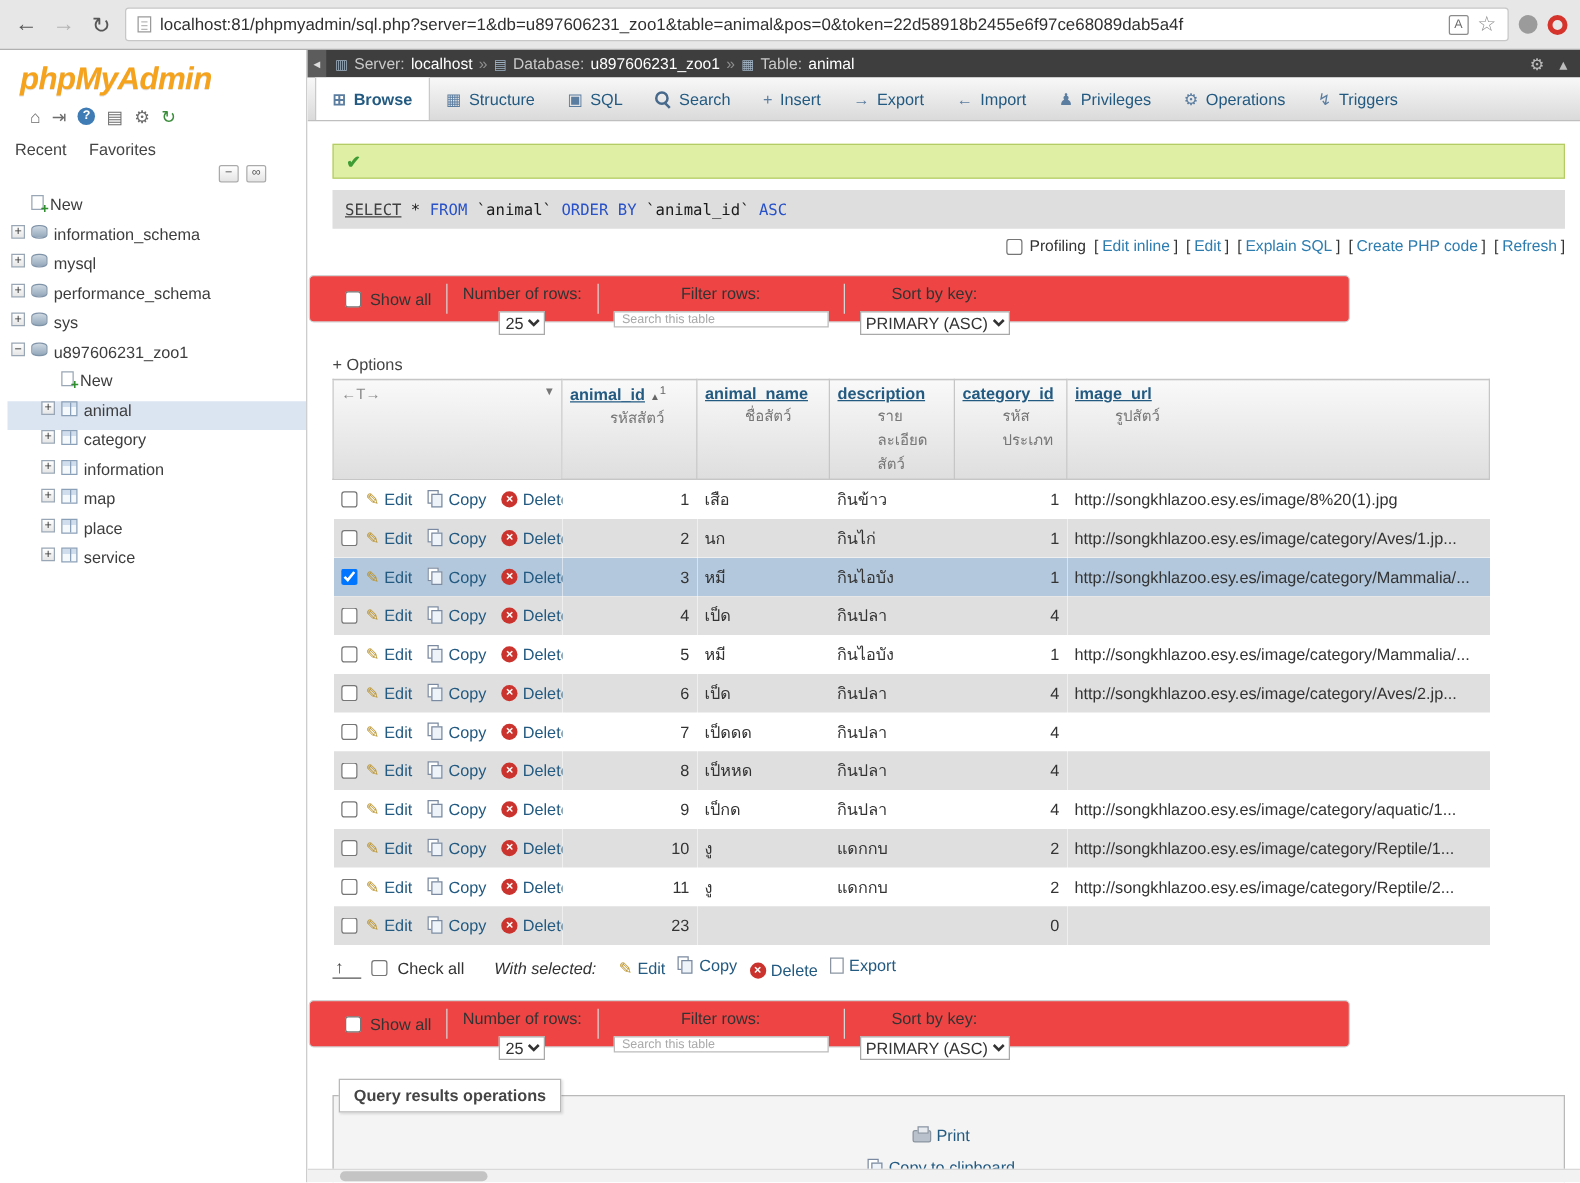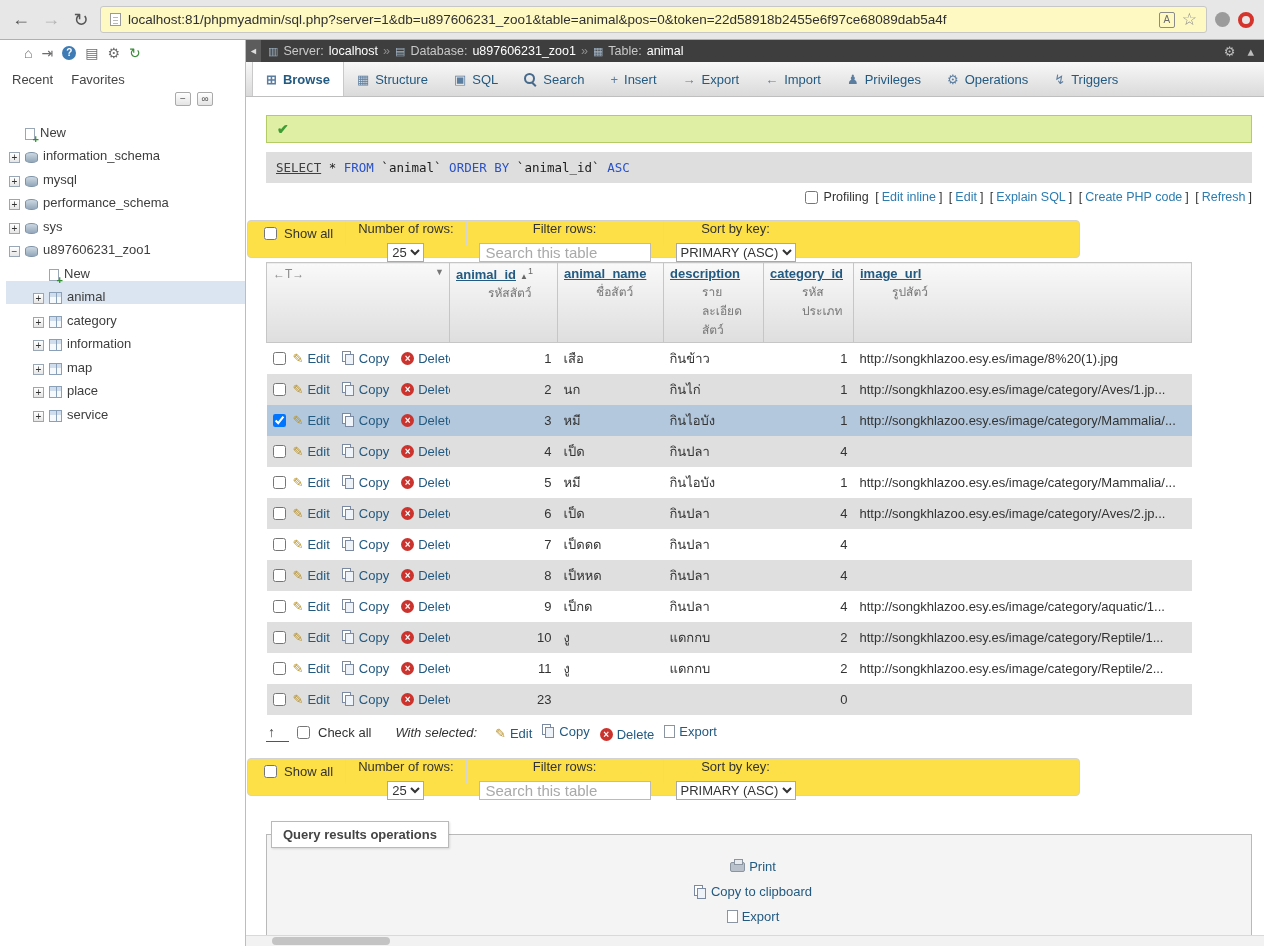--- a/index.html
+++ b/index.html
@@ -4,21 +4,21 @@
 <style>
   * { box-sizing:border-box; margin:0; padding:0; }
   html,body { width:1264px; height:946px; overflow:hidden; background:#fff;
     font-family:"Liberation Sans", sans-serif; font-size:13px; color:#333; }
 
   
   .browser-bar { height:40px; background:#e7e7e7; border-bottom:1px solid #b0b0b0;
     display:flex; align-items:center; padding:0 10px; gap:8px; }
   .nav-ic { font-size:18px; color:#565656; width:22px; text-align:center; cursor:pointer; }
   .nav-ic.disabled { color:#b3b3b3; }
-  .url-bar { flex:1; height:27px; background:#fef9c3; border:1px solid #c7c7c7; border-radius:3px;
+  .url-bar { flex:1; height:27px; background:#ffffff; border:1px solid #c7c7c7; border-radius:3px;
     display:flex; align-items:center; padding:0 9px; gap:7px; overflow:hidden; }
   .page-ic { width:11px; height:13px; background:#fff; border:1px solid #9a9a9a; position:relative; flex:none; }
   .page-ic::after { content:""; position:absolute; left:2px; right:2px; top:3px; height:1px;
     background:#b9b9b9; box-shadow:0 3px 0 #b9b9b9, 0 6px 0 #b9b9b9; }
   .url-text { font-size:13.5px; color:#303030; white-space:nowrap; overflow:hidden; flex:1; }
   .translate-ic { width:16px; height:16px; border:1px solid #8b8b8b; border-radius:2px; color:#6b6b6b;
     font-size:10px; line-height:14px; text-align:center; flex:none; }
   .star-ic { color:#8a8a8a; font-size:17px; line-height:16px; flex:none; }
   .ext-circle { width:15px; height:15px; border-radius:50%; background:#9b9b9b; }
   .opera-ic { width:16px; height:16px; border-radius:50%; border:4px solid #d5342c; }
@@ -34,21 +34,21 @@
   .quick-icons span { cursor:pointer; }
   .qi-help { background:#3f7cb6; color:#fff; border-radius:50%; width:14px; height:14px;
     font-size:10px; line-height:14px; text-align:center; font-weight:bold; }
   .qi-reload { color:#3a8c3a; }
   .side-tabs { display:flex; gap:18px; padding:8px 0 0 12px; font-size:13px; color:#444; }
   .side-tabs span { cursor:pointer; }
   .tree-tools { display:flex; justify-content:flex-end; gap:6px; padding:5px 32px 3px 0; }
   .tool-btn { width:16px; height:14px; border:1px solid #aaa; background:linear-gradient(#fff,#e4e4e4);
     border-radius:2px; font-size:10px; line-height:12px; text-align:center; color:#555; cursor:pointer; }
   .tree { padding:7px 0 0 6px; font-size:13px; color:#3d3d3d; }
-  .tree-item { display:flex; align-items:flex-end; height:23.5px; gap:5px; padding-left:3px; cursor:pointer; }
+  .tree-item { display:flex; align-items:flex-start; height:23.5px; gap:5px; padding-left:3px; cursor:pointer; }
   .tree-item.depth1 { padding-left:27px; }
   .tree-item.selected { background:#dbe5f1; }
   .expander { width:11px; height:11px; flex:none; border:1px solid #98a6b5;
     background:linear-gradient(#fff,#e6e6e6); font-size:10px; line-height:9px; text-align:center; color:#333; }
   .expander-spacer { width:11px; flex:none; }
   .tic { flex:none; display:inline-block; }
   .ic-db { width:13px; height:11px; border-radius:6px/3px; background:linear-gradient(#cdd8e2,#93a7ba);
     border:1px solid #7f93a8; }
   .ic-tbl { width:13px; height:12px; background:linear-gradient(#cfdded 0 4px,#f6f9fc 4px); border:1px solid #8aa0b8; position:relative; }
   .ic-tbl::after { content:""; position:absolute; left:6px; top:0; bottom:0; width:1px; background:#8aa0b8; }
@@ -93,26 +93,26 @@
   .tk-kw { color:#2952c8; }
   .tk-kwl { color:#404040; text-decoration:underline; cursor:pointer; }
   .tk-id { color:#1a1a1a; }
 
   .sql-links { margin:7px 12px 0 20px; text-align:right; font-size:12.5px; color:#333;
     display:flex; justify-content:flex-end; align-items:center; gap:3px; }
   .sql-links .lk { color:#2c7cb0; cursor:pointer; }
   .sql-links .bracket { color:#333; }
   .sql-links input { vertical-align:middle; margin-right:3px; }
 
-  .panel { margin:16px 12px 0 1px; width:833px; height:38px; background:#fde047;
-    border:1px solid #d2d2d2; border-radius:4px; display:flex; padding:0 4px; }
+  .panel { margin:16px 12px 0 1px; width:833px; height:38px; background:#ef4444;
+    border:1px solid #d2d2d2; border-radius:4px; display:flex; align-items:center; padding:0 16px; }
   .pgroup { display:flex; align-items:center; gap:7px; padding:0 12px; height:24px; }
   .pgroup + .pgroup { border-left:1px solid #d5d5d5;flex-direction:column; }
   select { font-size:13px; height:22px; border:1px solid #a9a9a9; background:#fff; color:#333; }
-  input.filter { width:172px; height:22px; border:1px solid #bbb; padding:0 6px; font-size:15px; }
+  input.filter { width:172px; height:22px; border:1px solid #bbb; padding:0 6px; font-size:10px; }
   input.filter::placeholder { color:#a9a9a9; }
 
   .options-toggle { margin:26px 0 4px 20px; color:#444; cursor:pointer; }
 
   table.results { margin:4px 12px 0 20px; width:925px; border-collapse:collapse; table-layout:fixed; }
   thead th { background:linear-gradient(#f9f9f9,#dedede); border:1px solid #c6c6c6;
     text-align:left; padding:3px 6px; vertical-align:top; font-weight:normal; }
   .th-opts { position:relative; color:#888; }
   .opts-arrows { font-size:12px; color:#8a8a8a; }
   .opts-caret { position:absolute; right:5px; top:4px; font-size:9px; color:#777; cursor:pointer; }
@@ -177,20 +177,21 @@
     <span class="translate-ic">A</span>
     <span class="star-ic">☆</span>
   </div>
   <span class="ext-circle"></span>
   <span class="opera-ic"></span>
 </div>
 
 <div class="page">
 
   <div class="sidebar">
+    <div class="logo">phpMyAdmin</div>
     <div class="quick-icons">
       <span>⌂</span>
       <span>⇥</span>
       <span class="qi-help">?</span>
       <span>▤</span>
       <span>⚙</span>
       <span class="qi-reload">↻</span>
     </div>
     <div class="side-tabs">
       <span>Recent</span>
@@ -374,20 +375,21 @@
         <span class="pgroup">
           <span>Filter rows:</span>
           <input class="filter" placeholder="Search this table" style="">
         </span>
         <span class="pgroup">
           <span>Sort by key:</span>
           <select><option>PRIMARY (ASC)</option></select>
         </span>
       </div>
 
+      <div class="options-toggle">+ Options</div>
 
       <table class="results">
         <colgroup>
           <col style="width:183px">
             <col style="width:108px">
             <col style="width:106px">
           <col style="width:100px">
             <col style="width:90px">
             <col style="width:338px">
         </colgroup>

